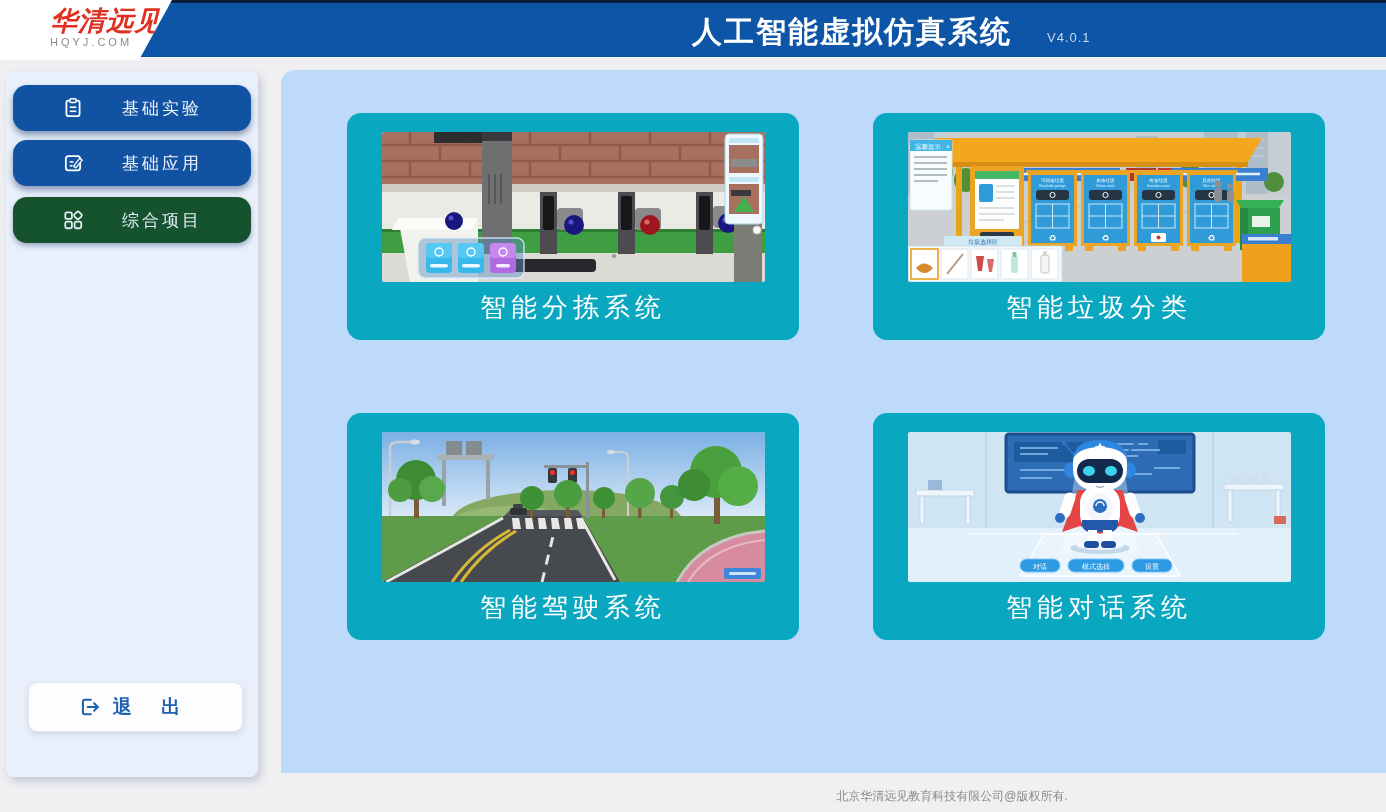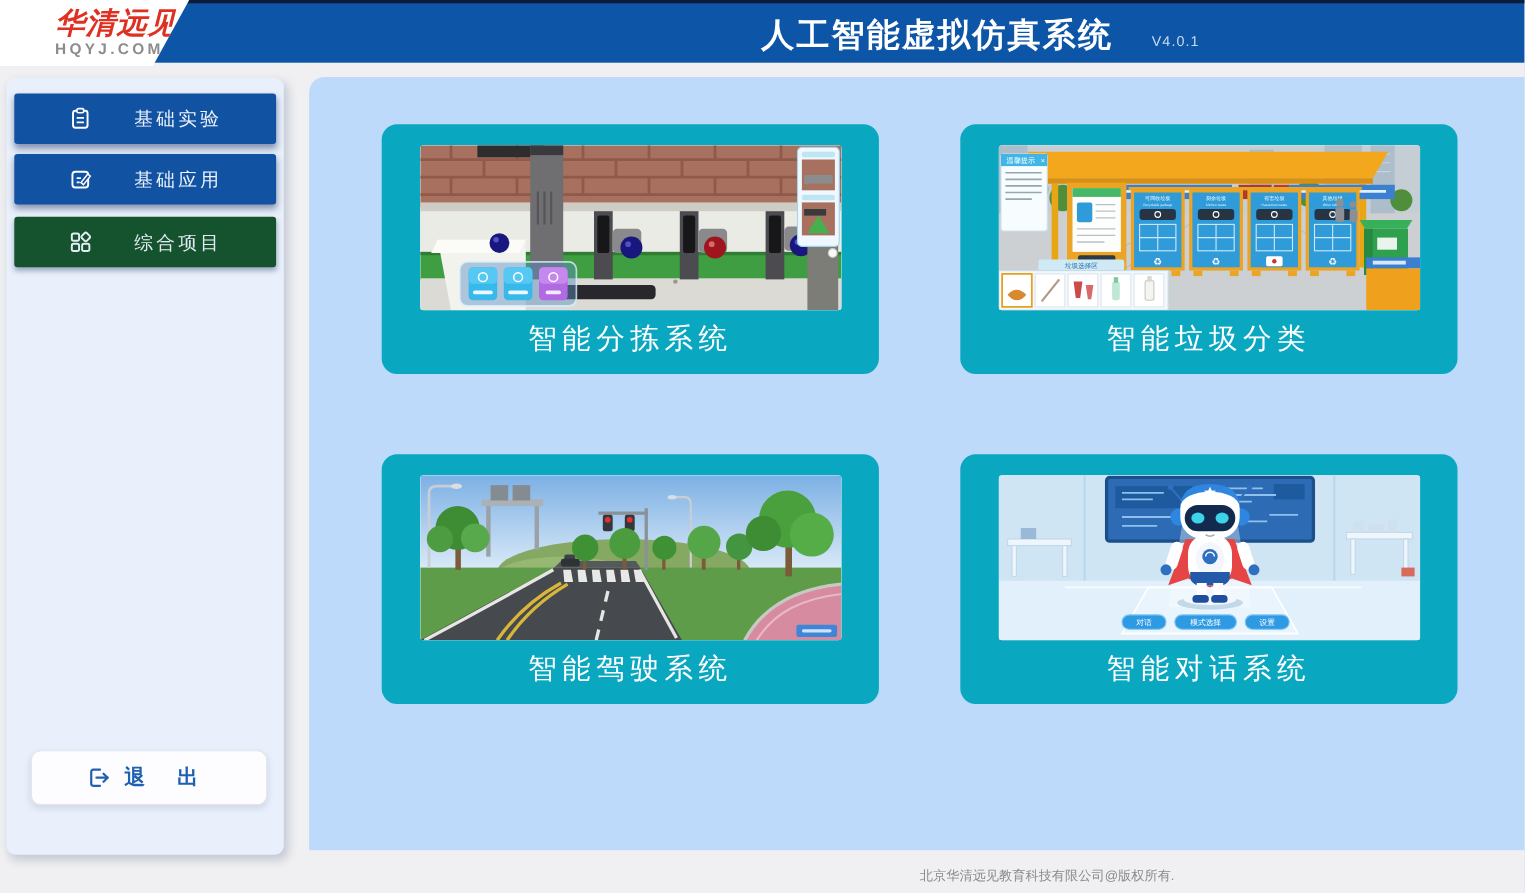--- a/index.html
+++ b/index.html
@@ -5,28 +5,28 @@
   *{margin:0;padding:0;box-sizing:border-box}
   html,body{width:1386px;height:812px}
   body{font-family:"Liberation Sans","DejaVu Sans",sans-serif;background:#f0f0f2;overflow:hidden}
   #app{position:relative;width:1386px;height:812px;background:#f0f0f2}
 
   
   .header{position:absolute;left:0;top:0;width:1386px;height:57px;background:#0d55a6;border-top:3px solid #0b1c38}
   .logo{position:absolute;left:0;top:-3px;width:172px;height:60px;background:#ffffff;
         clip-path:polygon(0 0,172px 0,139px 60px,0 60px);padding:7px 0 0 50px;cursor:pointer}
   .logo-cn{font-size:27px;font-weight:bold;color:#e03022;font-style:italic;letter-spacing:1px;line-height:1.05;white-space:nowrap}
-  .logo-en{font-size:14px;color:#8c8c8c;letter-spacing:3px;font-weight:bold;margin-top:1px}
+  .logo-en{font-size:11px;color:#8c8c8c;letter-spacing:3px;font-weight:normal;margin-top:1px}
   .title{position:absolute;left:692px;top:9px;font-size:30px;font-weight:bold;color:#ffffff;letter-spacing:2px;white-space:nowrap}
   .version{position:absolute;left:1047px;top:27px;font-size:13px;color:#c8d9ef;letter-spacing:1px}
 
   
   .sidebar{position:absolute;left:6px;top:71px;width:252px;height:706px;background:#e9f0fb;border-radius:8px;
            box-shadow:3px 4px 9px rgba(60,80,120,.25)}
-  .nav-btn{position:absolute;left:7px;width:238px;height:46px;border:none;border-radius:3px;background:#1252a2;
+  .nav-btn{position:absolute;left:7px;width:238px;height:46px;border:none;border-radius:14px;background:#1252a2;
            color:#eef3fa;font-size:17px;letter-spacing:3px;display:flex;align-items:center;justify-content:center;
            gap:38px;cursor:pointer;box-shadow:0 4px 6px rgba(15,40,90,.45);font-family:inherit}
   .nav-btn .nico{width:22px;height:22px;display:block;flex:0 0 22px}
   .nav-btn.active{background:#14532d;color:#e3ecf6;box-shadow:0 3px 5px rgba(15,40,90,.35)}
   .exit-btn{position:absolute;left:22px;top:611px;width:215px;height:50px;background:#fdfdff;border:1px solid #e2e5ee;
             border-radius:9px;display:flex;align-items:center;justify-content:center;gap:12px;color:#2060b0;
             font-size:19px;font-weight:bold;letter-spacing:12px;cursor:pointer;
             box-shadow:0 3px 6px rgba(80,90,120,.15);font-family:inherit}
   .exit-btn .nico{width:22px;height:22px;display:block;flex:0 0 22px}
 

